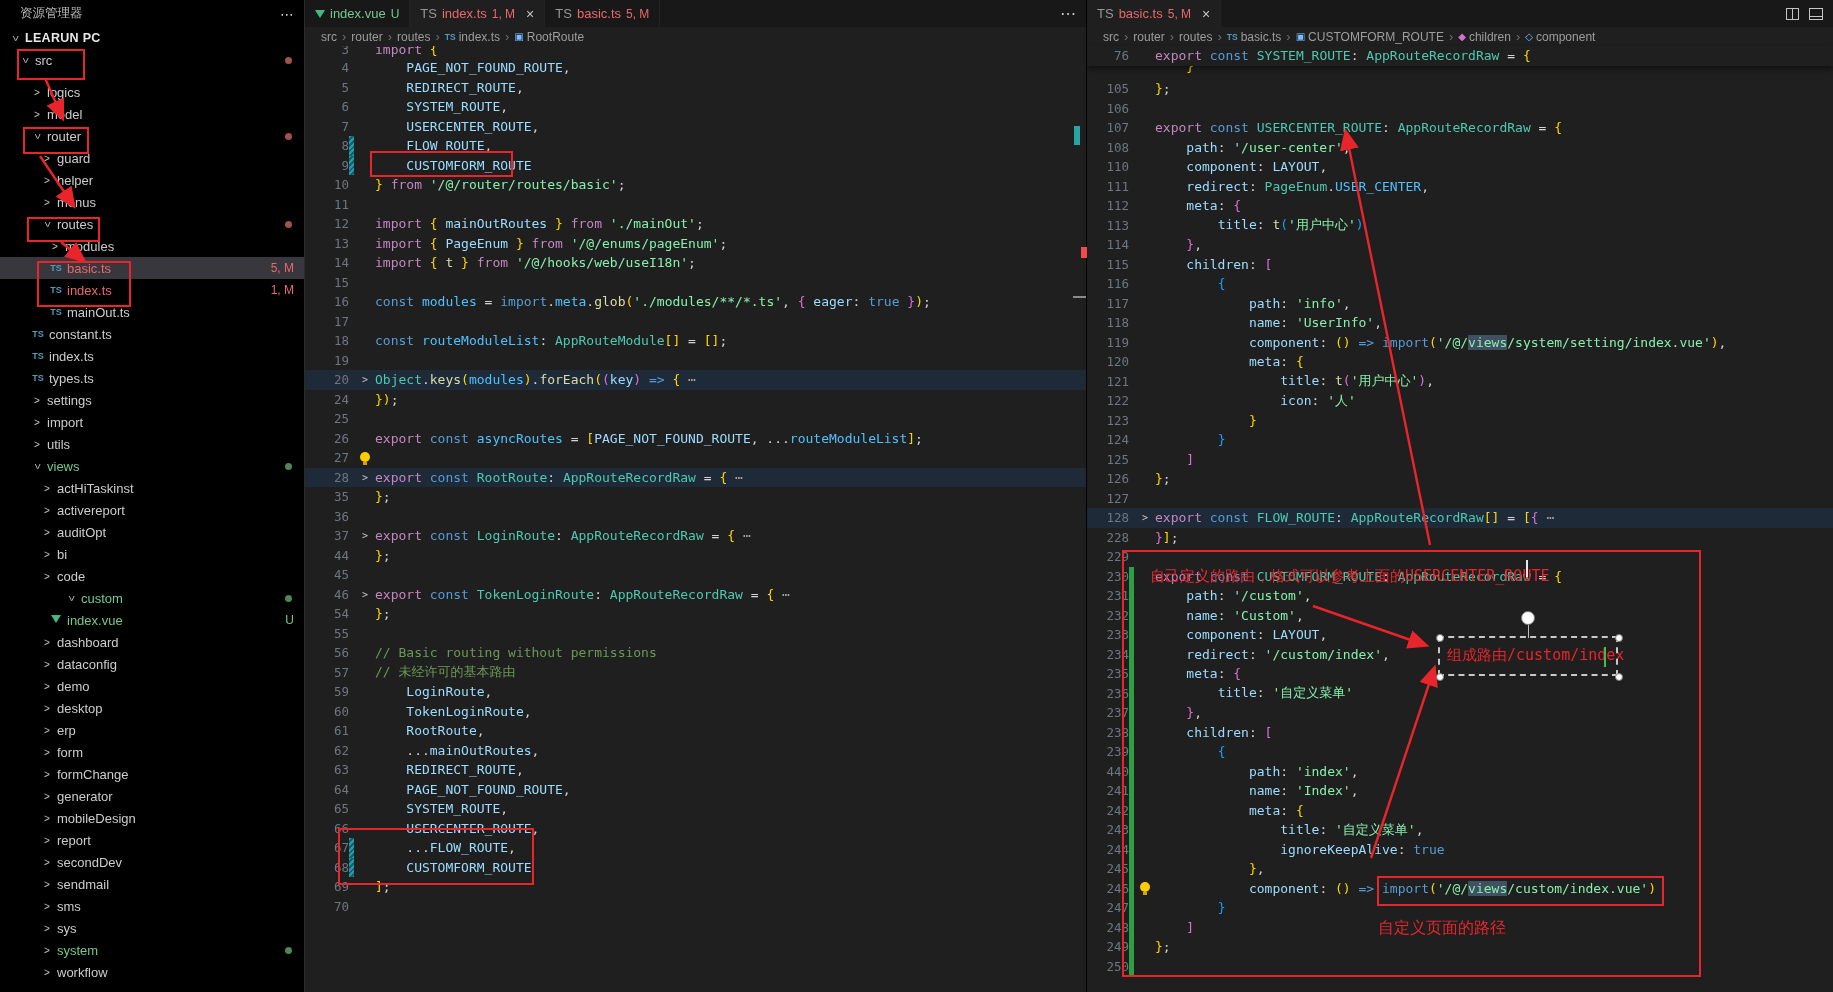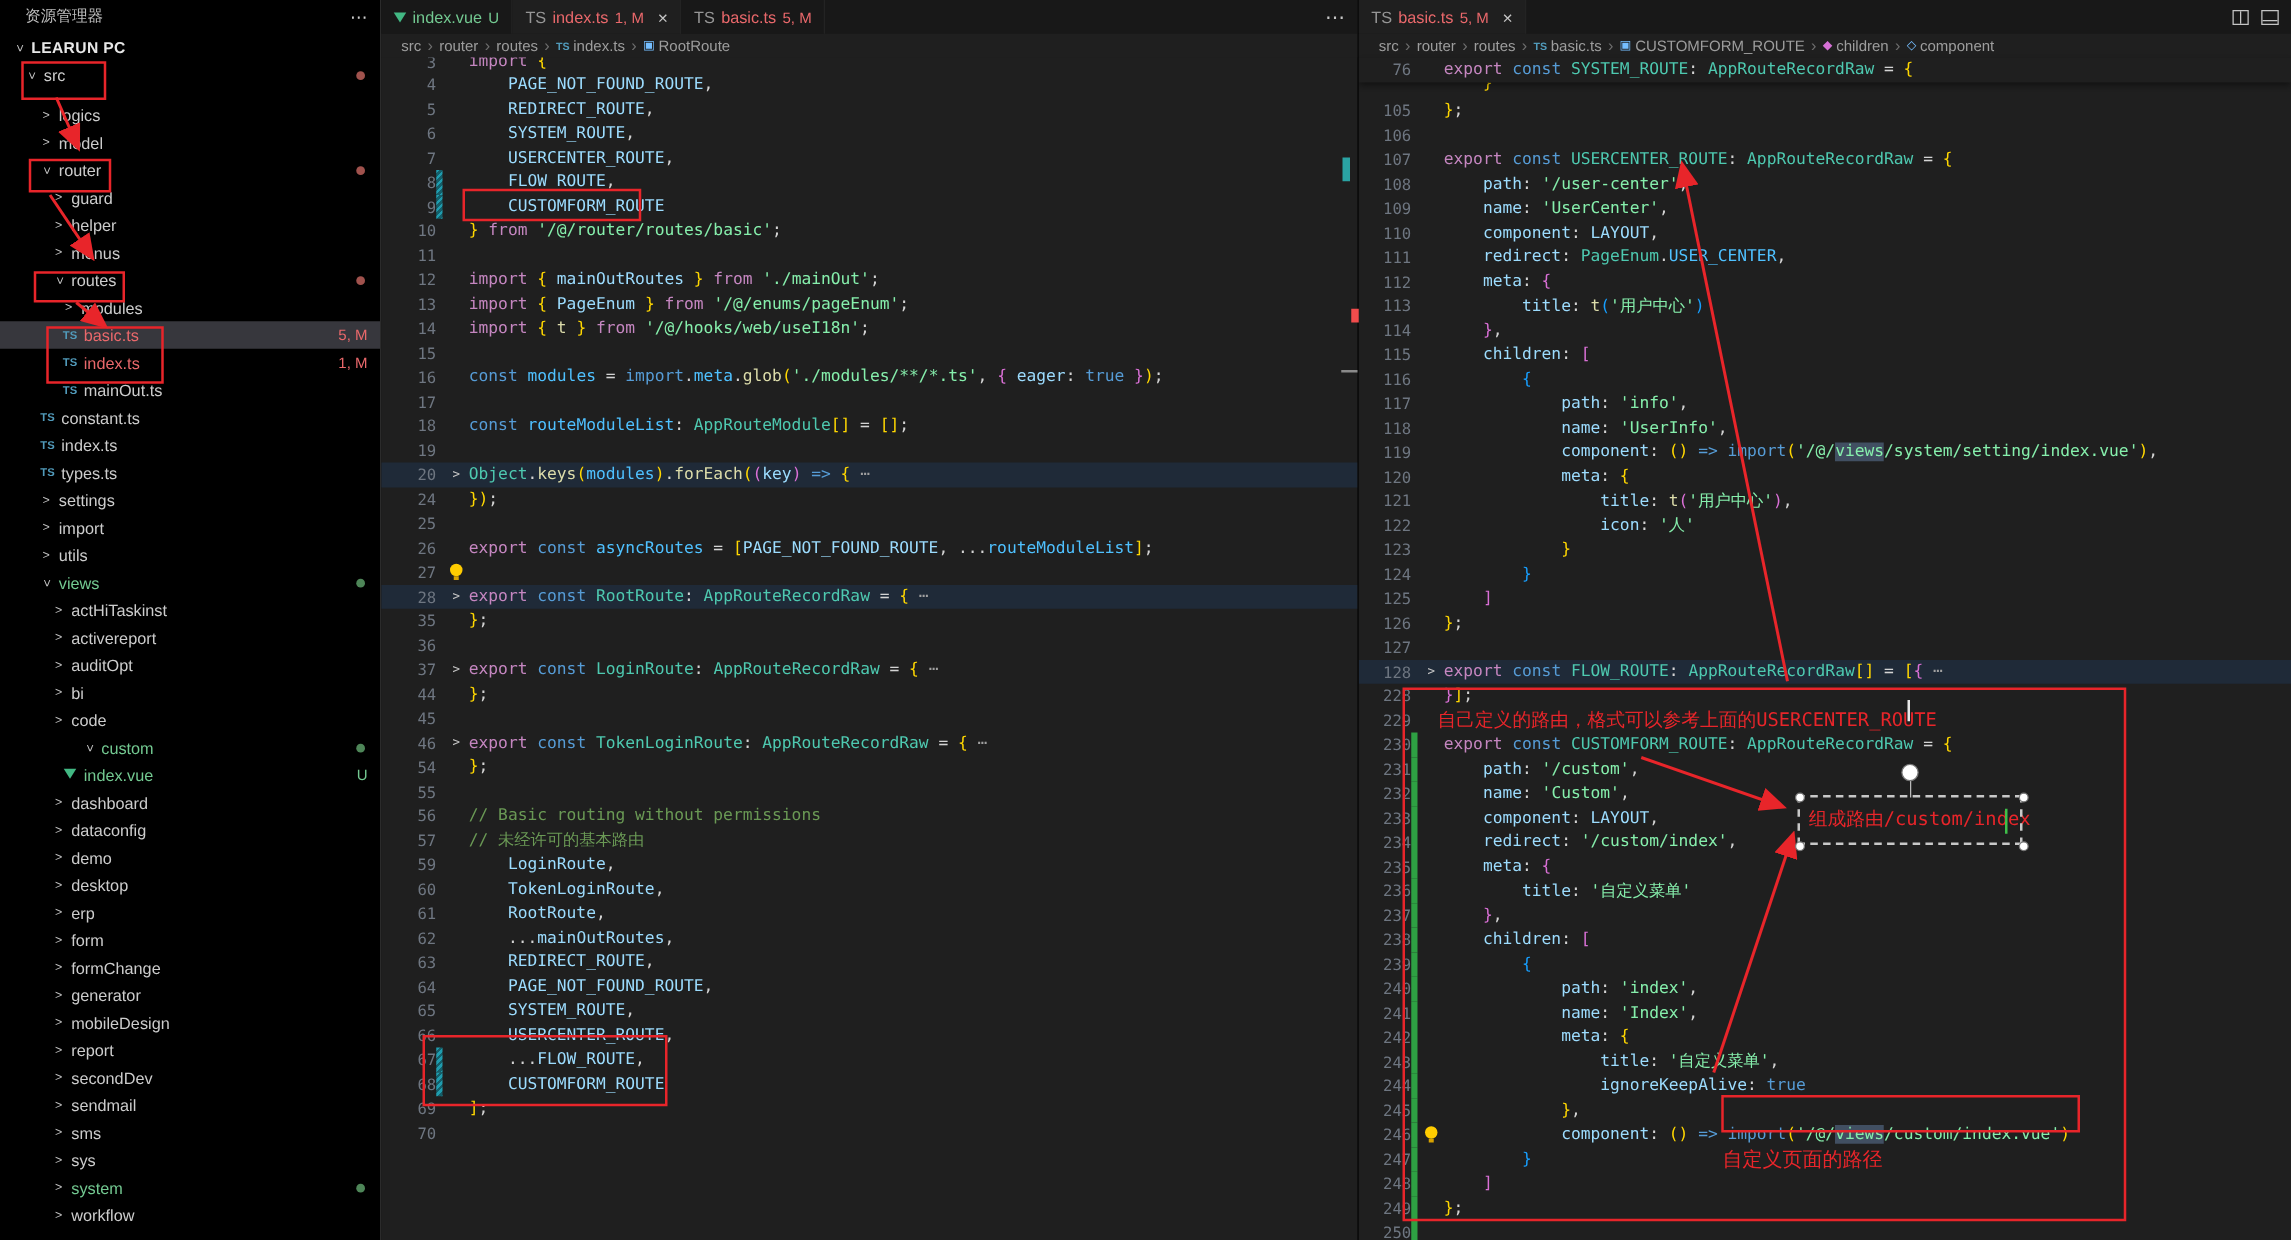--- a/index.html
+++ b/index.html
@@ -386,21 +386,20 @@
         <span class="bi-comp">◇</span>
         <span>component</span>
       </div>
     <div class="code" id="right-code">
         <div class="cl sticky"><span class="num">76</span><span class="git"></span><span class="fold"></span><span class="txt"><span class="kw">export</span><span class="pn"> </span><span class="st">const</span><span class="pn"> </span><span class="ty">SYSTEM_ROUTE</span><span class="pn">: </span><span class="ty">AppRouteRecordRaw</span><span class="pn"> = </span><span class="b1">{</span></span></div>
         <div class="cl partial" style="height: 13.5px;"><div class="cl" style="margin-top: -12px;"><span class="num"></span><span class="git"></span><span class="fold"></span><span class="txt"><span class="pn">    </span><span class="b1">}</span></span></div></div>
         <div class="cl"><span class="num">105</span><span class="git"></span><span class="fold"></span><span class="txt"><span class="b1">}</span><span class="pn">;</span></span></div>
         <div class="cl"><span class="num">106</span><span class="git"></span><span class="fold"></span><span class="txt"></span></div>
         <div class="cl"><span class="num">107</span><span class="git"></span><span class="fold"></span><span class="txt"><span class="kw">export</span><span class="pn"> </span><span class="st">const</span><span class="pn"> </span><span class="ty">USERCENTER_ROUTE</span><span class="pn">: </span><span class="ty">AppRouteRecordRaw</span><span class="pn"> = </span><span class="b1">{</span></span></div>
         <div class="cl"><span class="num">108</span><span class="git"></span><span class="fold"></span><span class="txt"><span class="pn">    </span><span class="id">path</span><span class="pn">: </span><span class="str">'/user-center'</span><span class="pn">,</span></span></div>
-        <div class="cl"><span class="num">109</span><span class="git"></span><span class="fold"></span><span class="txt"><span class="pn">    </span><span class="id">name</span><span class="pn">: </span><span class="str">'UserCenter'</span><span class="pn">,</span></span></div>
         <div class="cl"><span class="num">110</span><span class="git"></span><span class="fold"></span><span class="txt"><span class="pn">    </span><span class="id">component</span><span class="pn">: </span><span class="id">LAYOUT</span><span class="pn">,</span></span></div>
         <div class="cl"><span class="num">111</span><span class="git"></span><span class="fold"></span><span class="txt"><span class="pn">    </span><span class="id">redirect</span><span class="pn">: </span><span class="ty">PageEnum</span><span class="pn">.</span><span class="idb">USER_CENTER</span><span class="pn">,</span></span></div>
         <div class="cl"><span class="num">112</span><span class="git"></span><span class="fold"></span><span class="txt"><span class="pn">    </span><span class="id">meta</span><span class="pn">: </span><span class="b2">{</span></span></div>
         <div class="cl"><span class="num">113</span><span class="git"></span><span class="fold"></span><span class="txt"><span class="pn">        </span><span class="id">title</span><span class="pn">: </span><span class="fn">t</span><span class="b3">(</span><span class="str">'用户中心'</span><span class="b3">)</span></span></div>
         <div class="cl"><span class="num">114</span><span class="git"></span><span class="fold"></span><span class="txt"><span class="pn">    </span><span class="b2">}</span><span class="pn">,</span></span></div>
         <div class="cl"><span class="num">115</span><span class="git"></span><span class="fold"></span><span class="txt"><span class="pn">    </span><span class="id">children</span><span class="pn">: </span><span class="b2">[</span></span></div>
         <div class="cl"><span class="num">116</span><span class="git"></span><span class="fold"></span><span class="txt"><span class="pn">        </span><span class="b3">{</span></span></div>
         <div class="cl"><span class="num">117</span><span class="git"></span><span class="fold"></span><span class="txt"><span class="pn">            </span><span class="id">path</span><span class="pn">: </span><span class="str">'info'</span><span class="pn">,</span></span></div>
         <div class="cl"><span class="num">118</span><span class="git"></span><span class="fold"></span><span class="txt"><span class="pn">            </span><span class="id">name</span><span class="pn">: </span><span class="str">'UserInfo'</span><span class="pn">,</span></span></div>
         <div class="cl"><span class="num">119</span><span class="git"></span><span class="fold"></span><span class="txt"><span class="pn">            </span><span class="id">component</span><span class="pn">: </span><span class="b1">()</span><span class="pn"> </span><span class="st">=&gt;</span><span class="pn"> </span><span class="st">import</span><span class="b1">(</span><span class="str">'/@/</span><span class="str sel-word">views</span><span class="str">/system/setting/index.vue'</span><span class="b1">)</span><span class="pn">,</span></span></div>
@@ -418,21 +417,21 @@
         <div class="cl"><span class="num">230</span><span class="git add"></span><span class="fold"></span><span class="txt"><span class="kw">export</span><span class="pn"> </span><span class="st">const</span><span class="pn"> </span><span class="ty">CUSTOMFORM_ROUTE</span><span class="pn">: </span><span class="ty">AppRouteRecordRaw</span><span class="pn"> = </span><span class="b1">{</span></span></div>
         <div class="cl"><span class="num">231</span><span class="git add"></span><span class="fold"></span><span class="txt"><span class="pn">    </span><span class="id">path</span><span class="pn">: </span><span class="str">'/custom'</span><span class="pn">,</span></span></div>
         <div class="cl"><span class="num">232</span><span class="git add"></span><span class="fold"></span><span class="txt"><span class="pn">    </span><span class="id">name</span><span class="pn">: </span><span class="str">'Custom'</span><span class="pn">,</span></span></div>
         <div class="cl"><span class="num">233</span><span class="git add"></span><span class="fold"></span><span class="txt"><span class="pn">    </span><span class="id">component</span><span class="pn">: </span><span class="id">LAYOUT</span><span class="pn">,</span></span></div>
         <div class="cl"><span class="num">234</span><span class="git add"></span><span class="fold"></span><span class="txt"><span class="pn">    </span><span class="id">redirect</span><span class="pn">: </span><span class="str">'/custom/index'</span><span class="pn">,</span></span></div>
         <div class="cl"><span class="num">235</span><span class="git add"></span><span class="fold"></span><span class="txt"><span class="pn">    </span><span class="id">meta</span><span class="pn">: </span><span class="b2">{</span></span></div>
         <div class="cl"><span class="num">236</span><span class="git add"></span><span class="fold"></span><span class="txt"><span class="pn">        </span><span class="id">title</span><span class="pn">: </span><span class="str">'自定义菜单'</span></span></div>
         <div class="cl"><span class="num">237</span><span class="git add"></span><span class="fold"></span><span class="txt"><span class="pn">    </span><span class="b2">}</span><span class="pn">,</span></span></div>
         <div class="cl"><span class="num">238</span><span class="git add"></span><span class="fold"></span><span class="txt"><span class="pn">    </span><span class="id">children</span><span class="pn">: </span><span class="b2">[</span></span></div>
         <div class="cl"><span class="num">239</span><span class="git add"></span><span class="fold"></span><span class="txt"><span class="pn">        </span><span class="b3">{</span></span></div>
-        <div class="cl"><span class="num">240</span><span class="git add"></span><span class="fold"></span><span class="txt"><span class="pn">            </span><span class="id">path</span><span class="pn">: </span><span class="str">'index'</span><span class="pn">,</span></span></div>
+        <div class="cl"><span class="num">440</span><span class="git add"></span><span class="fold"></span><span class="txt"><span class="pn">            </span><span class="id">path</span><span class="pn">: </span><span class="str">'index'</span><span class="pn">,</span></span></div>
         <div class="cl"><span class="num">241</span><span class="git add"></span><span class="fold"></span><span class="txt"><span class="pn">            </span><span class="id">name</span><span class="pn">: </span><span class="str">'Index'</span><span class="pn">,</span></span></div>
         <div class="cl"><span class="num">242</span><span class="git add"></span><span class="fold"></span><span class="txt"><span class="pn">            </span><span class="id">meta</span><span class="pn">: </span><span class="b1">{</span></span></div>
         <div class="cl"><span class="num">243</span><span class="git add"></span><span class="fold"></span><span class="txt"><span class="pn">                </span><span class="id">title</span><span class="pn">: </span><span class="str">'自定义菜单'</span><span class="pn">,</span></span></div>
         <div class="cl"><span class="num">244</span><span class="git add"></span><span class="fold"></span><span class="txt"><span class="pn">                </span><span class="id">ignoreKeepAlive</span><span class="pn">: </span><span class="st">true</span></span></div>
         <div class="cl"><span class="num">245</span><span class="git add"></span><span class="fold"></span><span class="txt"><span class="pn">            </span><span class="b1">}</span><span class="pn">,</span></span></div>
         <div class="cl"><span class="num">246</span><span class="git add"></span><span class="fold"><span class="bulb"></span></span><span class="txt"><span class="pn">            </span><span class="id">component</span><span class="pn">: </span><span class="b1">()</span><span class="pn"> </span><span class="st">=&gt;</span><span class="pn"> </span><span class="st">import</span><span class="b1">(</span><span class="str">'/@/</span><span class="str sel-word">views</span><span class="str">/custom/index.vue'</span><span class="b1">)</span></span></div>
         <div class="cl"><span class="num">247</span><span class="git add"></span><span class="fold"></span><span class="txt"><span class="pn">        </span><span class="b3">}</span></span></div>
         <div class="cl"><span class="num">248</span><span class="git add"></span><span class="fold"></span><span class="txt"><span class="pn">    </span><span class="b2">]</span></span></div>
         <div class="cl"><span class="num">249</span><span class="git add"></span><span class="fold"></span><span class="txt"><span class="b1">}</span><span class="pn">;</span></span></div>
         <div class="cl"><span class="num">250</span><span class="git add"></span><span class="fold"></span><span class="txt"></span></div>

